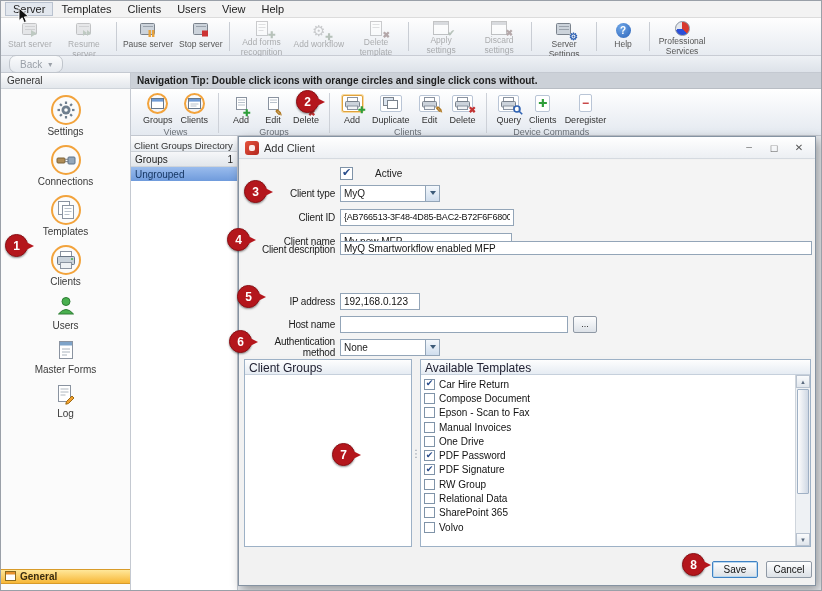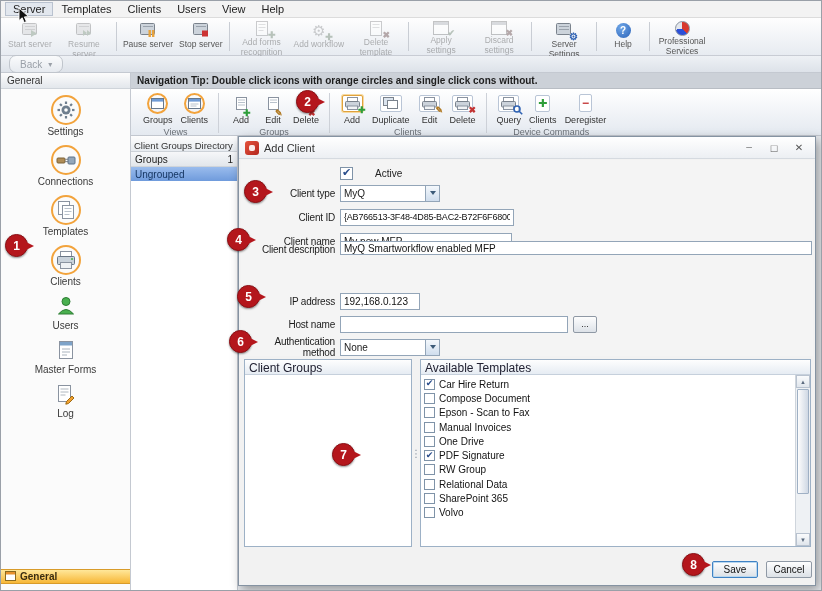--- a/index.html
+++ b/index.html
@@ -698,20 +698,24 @@
           <div class="tpl-row">
             <span class="cbx small"></span>
             <span class="tpl-lb">Manual Invoices</span>
           </div>
           <div class="tpl-row">
             <span class="cbx small"></span>
             <span class="tpl-lb">One Drive</span>
           </div>
           <div class="tpl-row">
             <span class="cbx small checked"></span>
+            <span class="tpl-lb">PDF Password</span>
+          </div>
+          <div class="tpl-row">
+            <span class="cbx small checked"></span>
             <span class="tpl-lb">PDF Signature</span>
           </div>
           <div class="tpl-row">
             <span class="cbx small"></span>
             <span class="tpl-lb">RW Group</span>
           </div>
           <div class="tpl-row">
             <span class="cbx small"></span>
             <span class="tpl-lb">Relational Data</span>
           </div>

